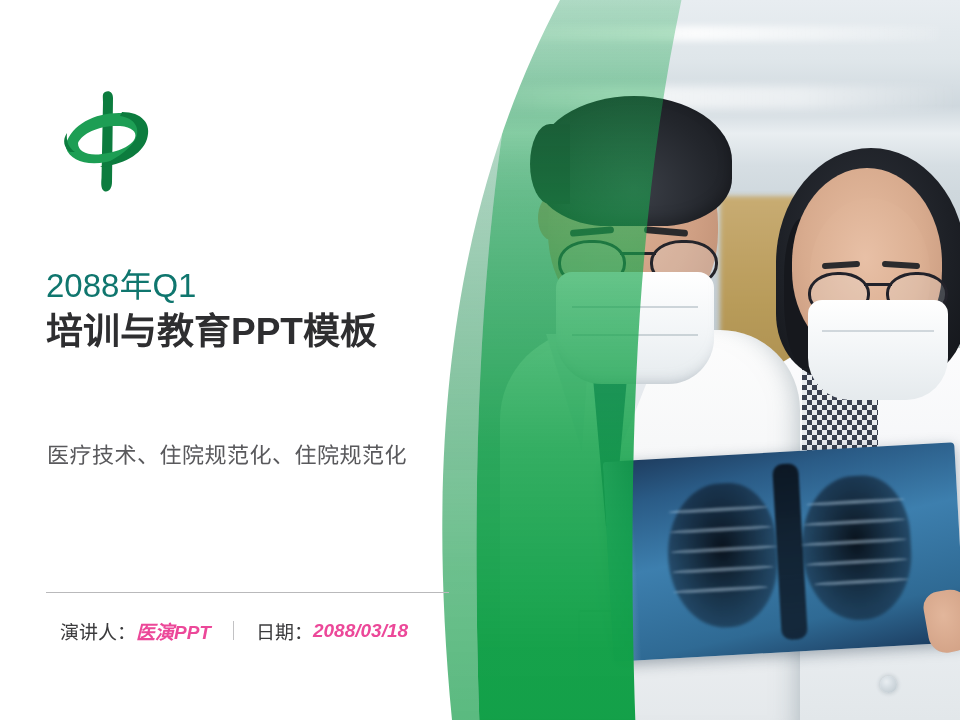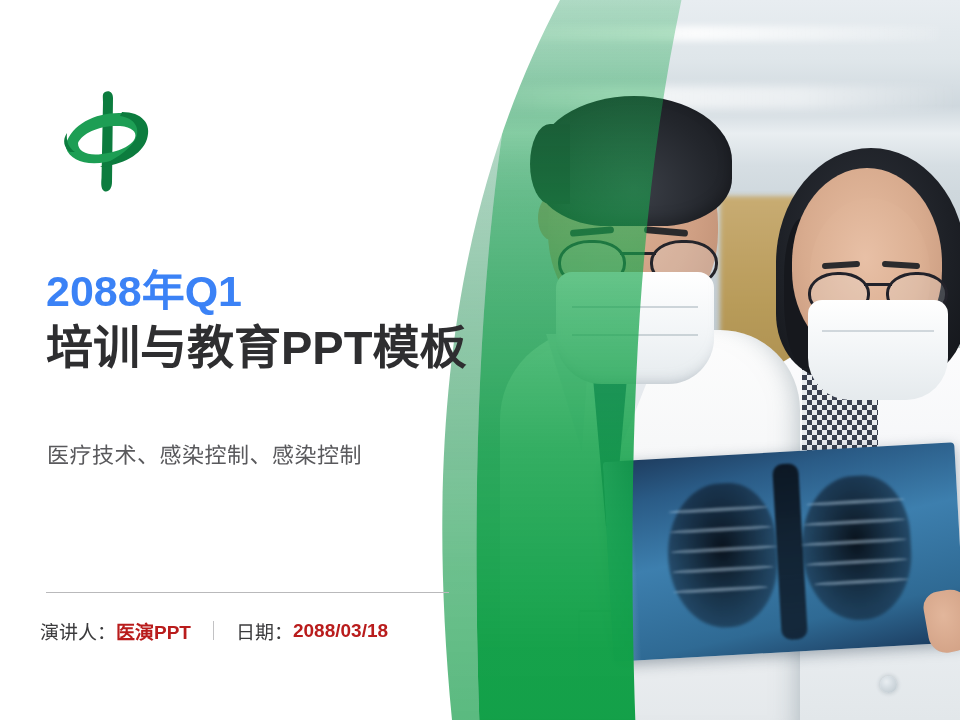--- a/index.html
+++ b/index.html
@@ -361,30 +361,30 @@
   }
   .logo svg { display:block; width:100%; height:100%; }
 
   .title-block {
     position: absolute;
     left: 46px;
     top: 268px;
     width: 500px;
   }
   .title-line1 {
-    font-size: 43px;
-    font-weight: 700;
+    font-size: 33px;
+    font-weight: 400;
     letter-spacing: 0px;
     line-height: 1.08;
-    color: #3b82f6;
+    color: #0f766e;
     white-space: nowrap;
   }
   .title-line2 {
     margin-top: 8px;
-    font-size: 47px;
+    font-size: 37px;
     font-weight: 700;
     letter-spacing: 0px;
     line-height: 1.1;
     color: #2e2e30;
     white-space: nowrap;
   }
   .subtitle {
     position: absolute;
     left: 47px;
     top: 437px;
@@ -399,30 +399,30 @@
     position: absolute;
     left: 46px;
     top: 592px;
     width: 403px;
     height: 1px;
     background: #b9b9bb;
   }
 
   .meta {
     position: absolute;
-    left: 40px;
+    left: 60px;
     top: 617px;
     display: flex;
     align-items: center;
     font-size: 19px;
     color: #3b3b3d;
     white-space: nowrap;
   }
   .meta .lbl { font-weight: 400; color:#3b3b3d; }
-  .meta .val { font-weight: 700; color:#b91c1c; }
+  .meta .val { font-weight: 700; color:#ec4899;font-style:italic; }
   .meta .sep {
     display:inline-block;
     width: 1px; height: 19px;
     background: #c2c2c4;
     margin: 0 22px;
   }
 
   .footer {
     position: absolute;
     left: 47px;
@@ -565,21 +565,21 @@
 
         <path d="M22 66 C16 62, 14 54, 19 47 C18 56, 21 62, 27 66 Z" fill="#0c7c3e"></path>
       </svg>
     </div>
 
     <div class="title-block">
       <div class="title-line1">2088年Q1</div>
       <div class="title-line2">培训与教育PPT模板</div>
     </div>
 
-    <div class="subtitle">医疗技术、感染控制、感染控制</div>
+    <div class="subtitle">医疗技术、住院规范化、住院规范化</div>
 
     <div class="divider"></div>
 
     <div class="meta">
       <span class="lbl">演讲人：</span>
       <span class="val">医演PPT</span>
       <span class="sep"></span>
       <span class="lbl">日期：</span>
       <span class="val">2088/03/18</span>
     </div>

